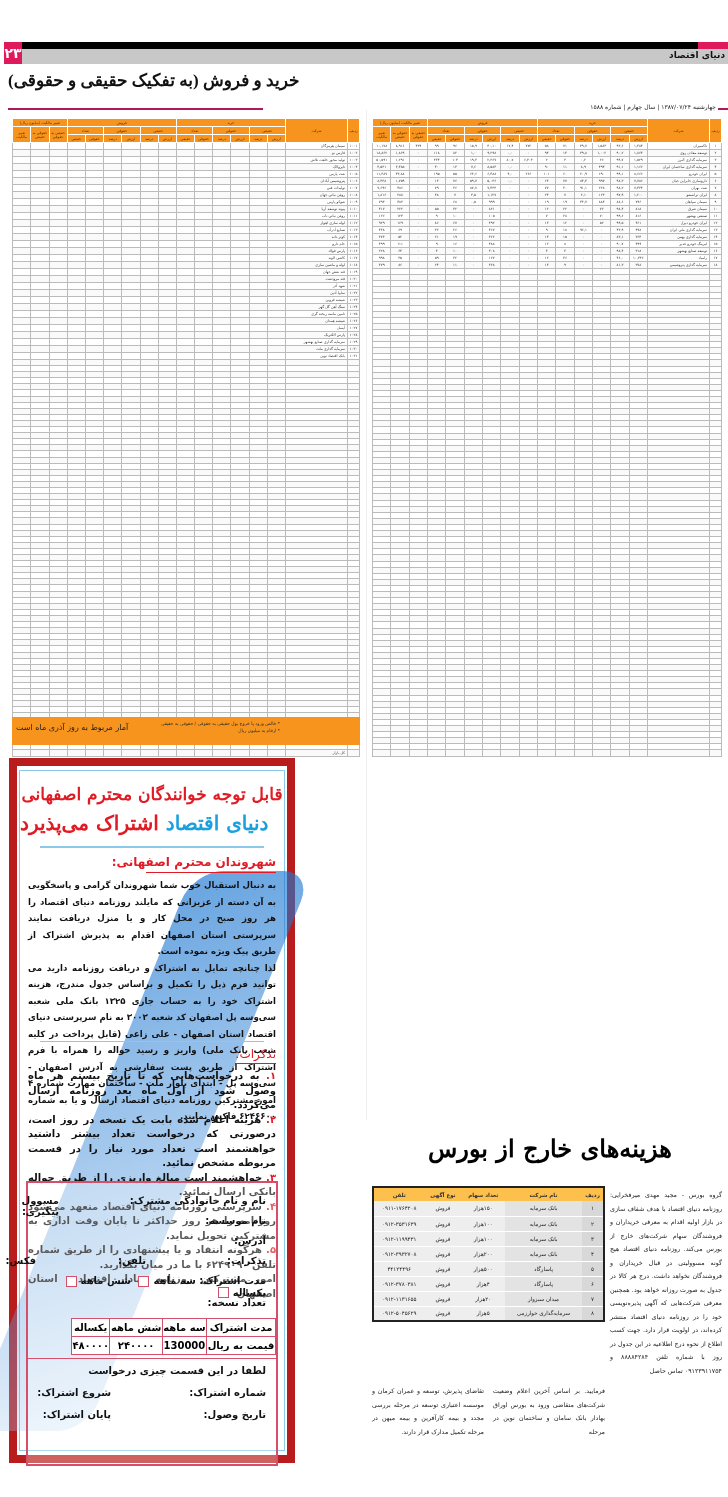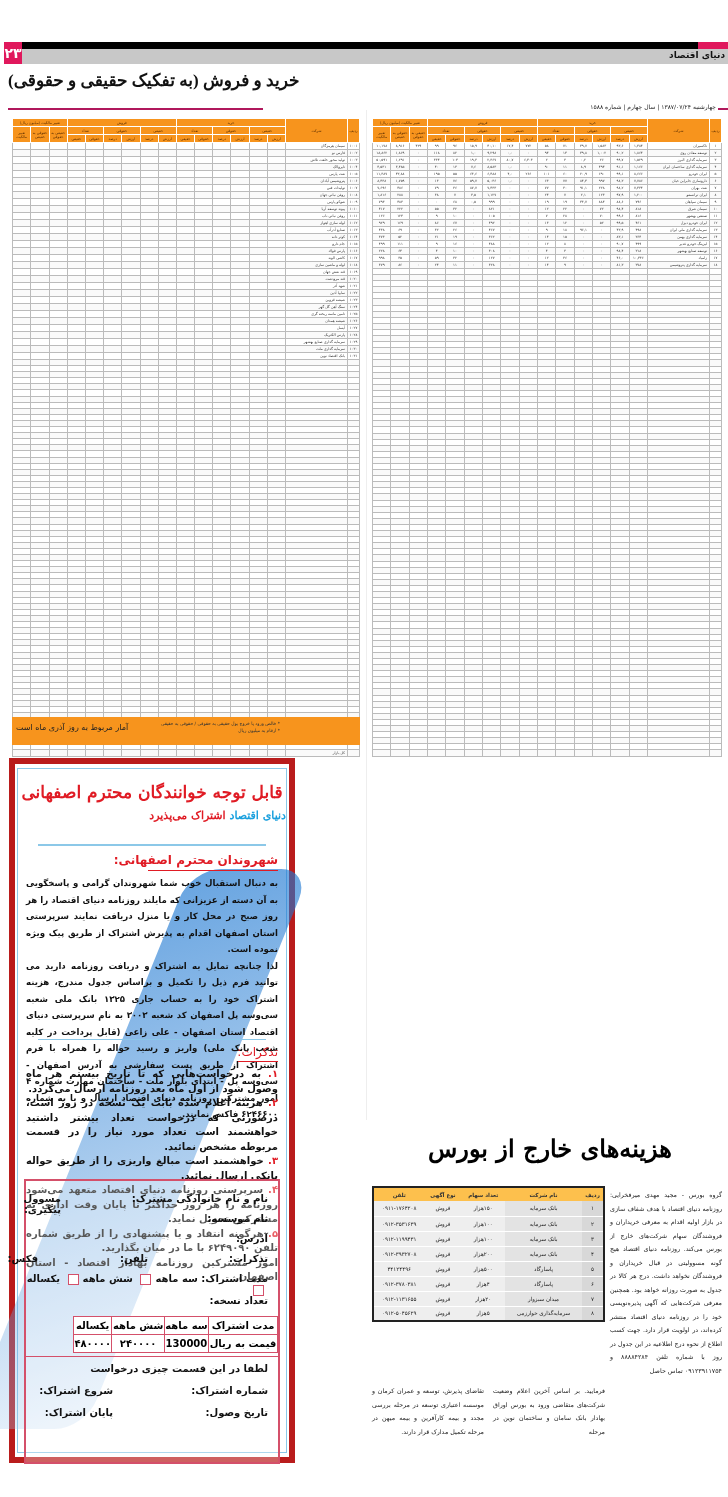--- a/index.html
+++ b/index.html
@@ -19,24 +19,24 @@
   .tbl { position: absolute; border-collapse: collapse; font-size: 3.6px; color: #333; table-layout: fixed; }
   .tbl th { background: #f7941d; color: #5a2d00; border: 0.5px solid #fff; height: 8px; font-weight: normal; font-size: 3.6px; }
   .tbl td { border: 0.5px solid #bbb; height: 6.1px; text-align: center; white-space: nowrap; overflow: hidden; line-height: 6px; }
   .tbl td.name { text-align: right; padding-right: 2px; }
   .tbl tr:nth-child(even) td { background: #fafafa; }
 
   .left-foot { position: absolute; top: 717px; left: 12px; width: 348px; height: 28px; background: #f7941d; }
   .left-foot .note { position: absolute; right: 80px; top: 3px; font-size: 4.5px; color: #333; line-height: 7px; }
   .left-foot .stat { position: absolute; left: 4px; top: 6px; font-size: 8px; font-weight: normal; color: #222; }
 
-  .ad { position: absolute; top: 758px; left: 9px; width: 286px; height: 705px; border: 6px solid #b91c1c; }
+  .ad { position: absolute; top: 758px; left: 9px; width: 286px; height: 705px; border: 8px solid #b91c1c; }
   .ad-inner { position: absolute; top: 4px; left: 2px; right: 2px; bottom: 4px; border: 1px solid #8cc8e8; background: #fff; }
   .ad h1 { position: absolute; top: 13px; left: 0; right: 0; text-align: center; color: #e01b24; font-size: 17px; font-weight: bold; font-family: "DejaVu Serif", serif; }
-  .ad h2 { position: absolute; top: 40px; left: 0; right: 0; text-align: right; color: #e01b24; font-size: 11px; font-weight: bold; font-family: "DejaVu Serif", serif; }
+  .ad h2 { position: absolute; top: 40px; left: 0; right: 0; text-align: left; color: #e01b24; font-size: 20px; font-weight: bold; font-family: "DejaVu Serif", serif; }
   .ad h2 .blue { color: #1aa0de; }
   .ad .sep { position: absolute; top: 75px; left: 20px; right: 20px; height: 2px; background: #8cc8e8; }
   .ad .sub { position: absolute; top: 84px; right: 8px; color: #e01b24; font-size: 12px; font-weight: bold; }
   .ad .subline { position: absolute; top: 101px; right: 8px; width: 130px; height: 1px; background: #e01b24; }
   .ad .body { position: absolute; top: 106px; right: 8px; left: 8px; font-size: 8.6px; line-height: 16.5px; color: #111; text-align: justify; font-weight: bold; }
   .ad .sep2 { position: absolute; top: 270px; left: 20px; right: 20px; height: 1px; background: #8cc8e8; }
   .ad .notes-title { position: absolute; top: 276px; right: 8px; color: #e01b24; font-size: 12px; font-weight: normal; }
   .ad .notes-line { position: absolute; top: 292px; right: 8px; width: 40px; height: 1px; background: #e01b24; }
   .ad .notes { position: absolute; top: 298px; right: 8px; left: 8px; font-size: 10px; line-height: 14.5px; color: #111; text-align: justify; font-weight: bold; }
   .ad .notes .n { color: #e01b24; }

